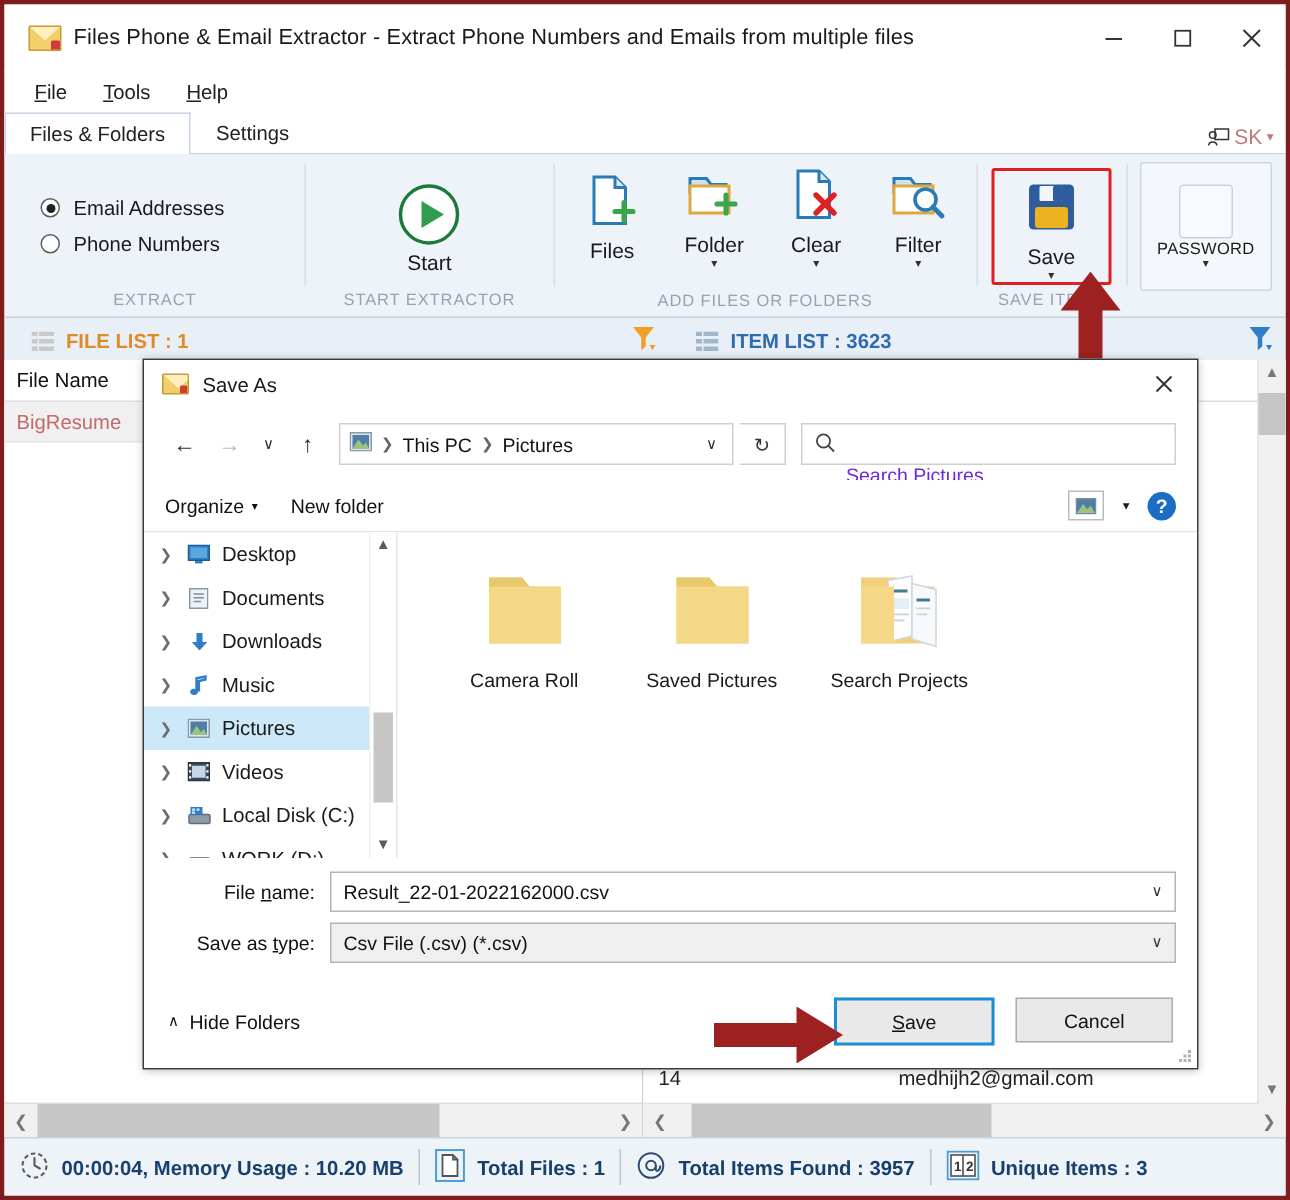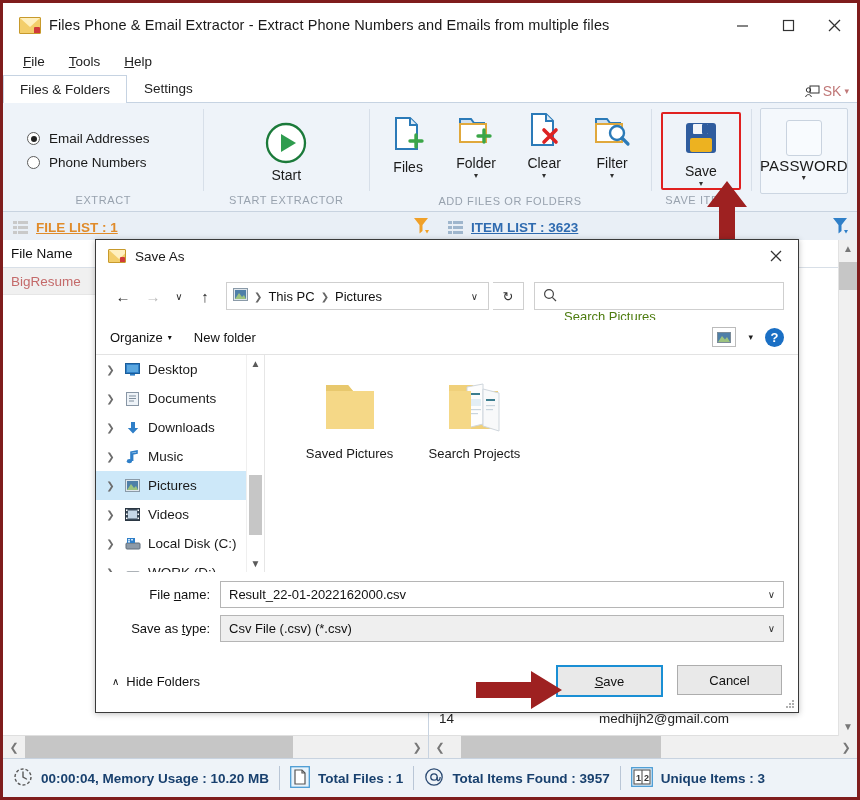--- a/index.html
+++ b/index.html
@@ -50,25 +50,25 @@
   .bigbtn{width:68px;display:flex;flex-direction:column;align-items:center;gap:2px;padding-top:2px;}
   .bigbtn .lbl{font-size:14px;color:#1a1a1a;}
   .bigbtn .lbl.dim{color:#a8a8a8;}
   .caret{font-size:8px;line-height:6px;color:#303030;}
   .btnbox{border:1px solid #c2ccd8;background:#f7fafd;border-radius:2px;}
   .btnbox.framed-red{border:2px solid #e02020;background:#eef3f9;}
   .icon48{width:46px;height:44px;display:flex;align-items:center;justify-content:center;}
 
   .pwd-btn{width:86px;height:84px;display:flex;flex-direction:column;align-items:center;justify-content:center;gap:1px;border:1px solid #ccd6e2;border-radius:2px;background:#f4f8fc;}
   .pwd-sq{width:34px;height:34px;border:1px solid #c9d3df;border-radius:3px;background:#f8fbfe;}
-  .pwd-lbl{font-size:15px;color:#1a1a1a;letter-spacing:.2px;}
+  .pwd-lbl{font-size:11px;color:#1a1a1a;letter-spacing:.2px;}
 
   
   .listheads{height:30px;display:flex;background:#e9eff6;border-bottom:1px solid #c8d3e0;}
-  .lh{display:flex;align-items:center;gap:8px;padding-left:10px;font-weight:bold;font-size:13.5px;text-decoration:underline;}
+  .lh{display:flex;align-items:center;gap:8px;padding-left:18px;font-weight:bold;font-size:13.5px;}
   .lh.left{width:425px;color:#e08b2a;}
   .lh.right{flex:1;color:#2f6bb0;}
   .lh .filter{margin-left:auto;margin-right:8px;}
   .grid-ico{width:15px;height:13px;display:block;}
 
   
   .panes{position:absolute;left:0;right:0;top:237px;bottom:39px;display:flex;}
   .pane-left{width:425px;border-right:1px solid #c8d3e0;display:flex;flex-direction:column;background:#fff;}
   .pane-right{flex:1;display:flex;flex-direction:column;background:#fff;}
   .colhead{height:27px;display:flex;align-items:center;border-bottom:1px solid #d8dfe7;background:#fff;}
@@ -100,21 +100,21 @@
   .dlg-nav{height:48px;display:flex;align-items:center;padding:0 14px;gap:4px;}
   .navbtn{width:26px;height:26px;display:flex;align-items:center;justify-content:center;color:#2b2b2b;font-size:15px;}
   .navbtn.dim{color:#b9b9b9;}
   .navbtn.small{width:18px;font-size:10px;}
   .addrbar{flex:1;height:26px;border:1px solid #cfcfcf;background:#fff;display:flex;align-items:center;padding:0 6px;gap:6px;margin-left:4px;}
   .crumb{font-size:13px;color:#111;}
   .sep{color:#666;font-size:10px;}
   .addr-caret{margin-left:auto;color:#333;font-size:10px;padding-right:4px;}
   .refresh{width:30px;height:26px;border:1px solid #cfcfcf;border-left:none;background:#fff;display:flex;align-items:center;justify-content:center;color:#333;}
   .searchbar{width:232px;height:26px;border:1px solid #cfcfcf;background:#fff;display:flex;align-items:center;gap:7px;padding:0 8px;margin-left:6px;}
-  .searchbar .ph{color:#4d7c0f;font-size:13px;margin-top:41px;}
+  .searchbar .ph{color:#6d28d9;font-size:13px;margin-top:41px;}
 
   .dlg-tools{height:34px;display:flex;align-items:center;padding:0 14px;background:#fff;border-bottom:1px solid #e3e3e3;}
   .tool{font-size:13px;color:#111;margin-right:22px;display:flex;align-items:center;gap:5px;}
   .tool .c{font-size:8px;}
   .tools-right{margin-left:auto;display:flex;align-items:center;gap:12px;}
   .viewbtn{width:22px;height:18px;border:1px solid #bbb;display:flex;align-items:center;justify-content:center;background:#fff;}
   .help{width:19px;height:19px;border-radius:50%;background:#1a6fc4;color:#fff;font-size:13px;font-weight:bold;display:flex;align-items:center;justify-content:center;}
 
   .dlg-body{flex:1;display:flex;min-height:0;}
   .tree{width:168px;position:relative;background:#fff;}
@@ -615,20 +615,30 @@
           </div>
         </div>
         <div class="tree-sb">
           <div class="a">▲</div>
           <div class="thumb" style="top:120px;height:60px;"></div>
           <div class="a" style="position:absolute;bottom:0;left:0;right:0;">▼</div>
         </div>
       </div>
 
       <div class="files">
+        <div class="fitem">
+          <span class="ficon">
+            <svg width="72" height="60" viewBox="0 0 72 60">
+              <path d="M12 8 h22 l5 6 h21 v38 h-48 Z" fill="#f0d07a"></path>
+              <path d="M12 14 h48 v38 h-48 Z" fill="#f5d887"></path>
+              <path d="M12 8 h22 l5 6 h-27 Z" fill="#e8c86d"></path>
+            </svg>
+          </span>
+          <span class="fname">Camera Roll</span>
+        </div>
         <div class="fitem">
           <span class="ficon">
             <svg width="72" height="60" viewBox="0 0 72 60">
               <path d="M12 8 h22 l5 6 h21 v38 h-48 Z" fill="#f0d07a"></path>
               <path d="M12 14 h48 v38 h-48 Z" fill="#f5d887"></path>
               <path d="M12 8 h22 l5 6 h-27 Z" fill="#e8c86d"></path>
             </svg>
           </span>
           <span class="fname">Saved Pictures</span>
         </div>

